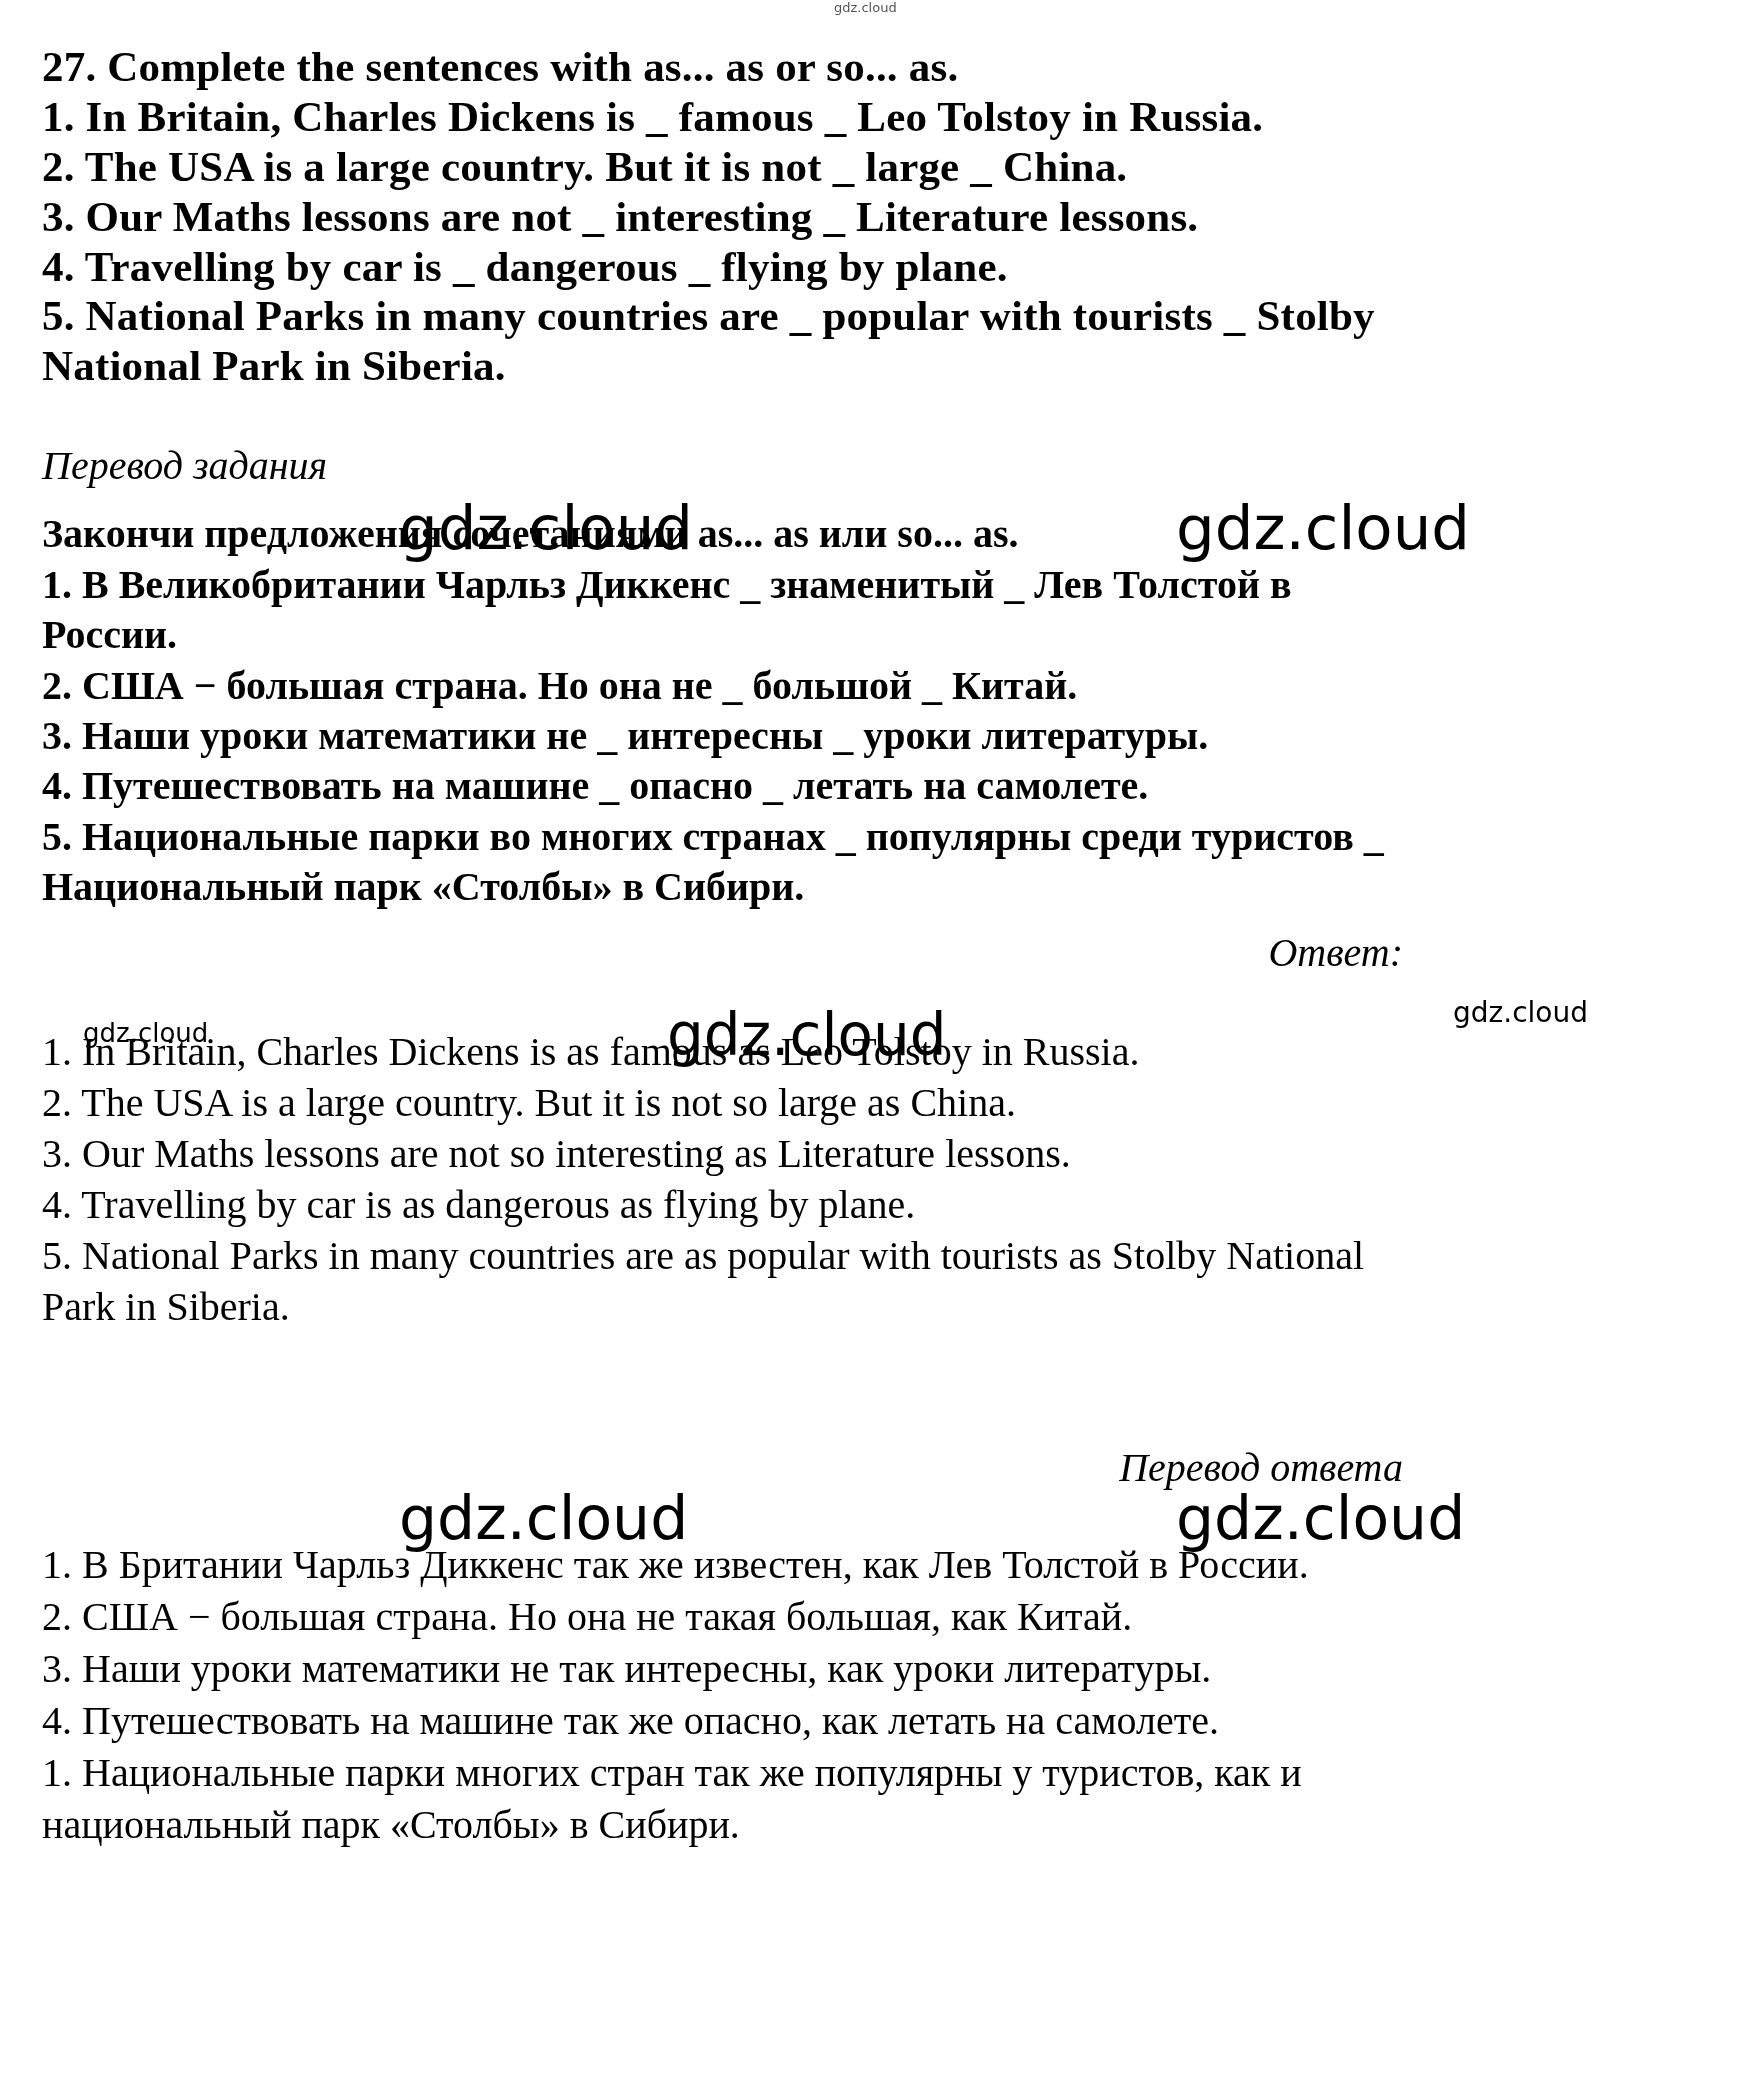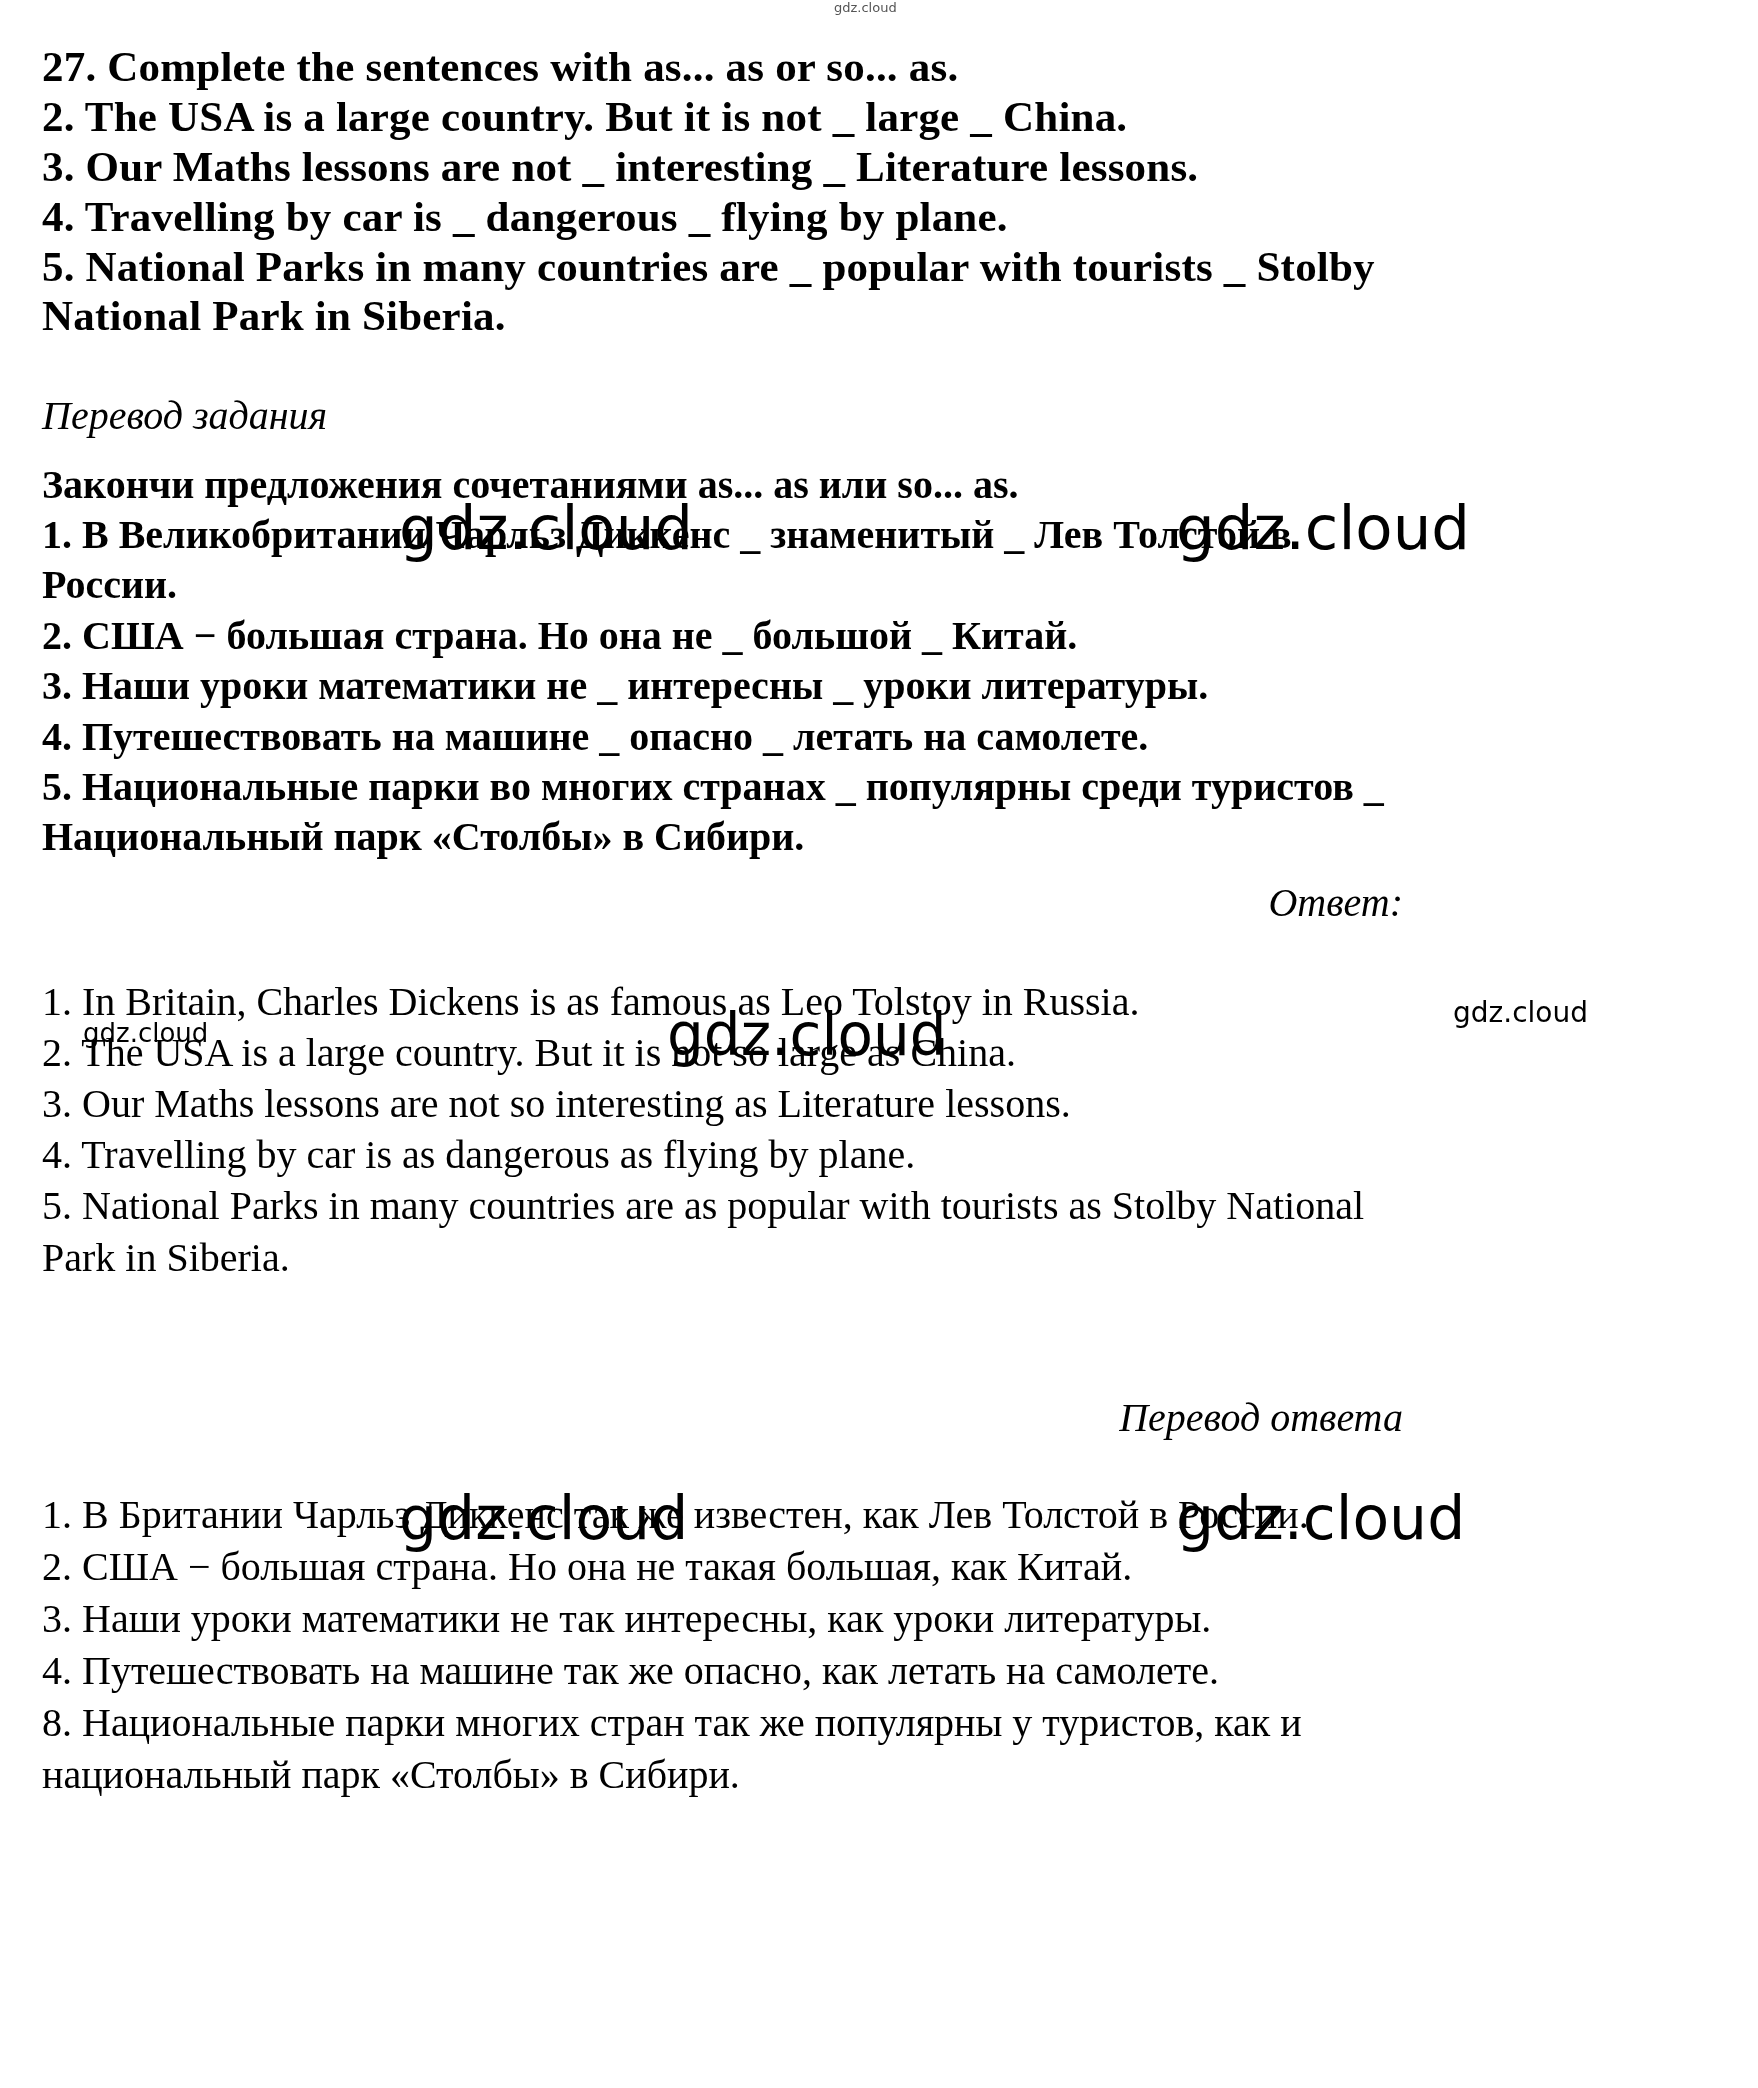--- a/index.html
+++ b/index.html
@@ -103,20 +103,21 @@
 <body>
 
 <div class="page">
 
   <span class="wm wm-top-tiny">gdz.cloud</span>
 
   <div class="content">
 
     <div class="task">
       <div class="line">27. Complete the sentences with as... as or so... as.</div>
+      <div class="line">1. In Britain, Charles Dickens is _ famous _ Leo Tolstoy in Russia.</div>
       <div class="line">2. The USA is a large country. But it is not _ large _ China.</div>
       <div class="line">3. Our Maths lessons are not _ interesting _ Literature lessons.</div>
       <div class="line">4. Travelling by car is _ dangerous _ flying by plane.</div>
       <div class="line">5. National Parks in many countries are _ popular with tourists _ Stolby</div>
       <div class="line">National Park in Siberia.</div>
     </div>
 
     <div class="section-head">Перевод задания</div>
 
     <div class="body-text">
@@ -142,21 +143,21 @@
 
     <div class="gap-c"></div>
 
     <div class="section-head tight">Перевод ответа</div>
 
     <div class="trans-answers">
       <div class="line">1. В Британии Чарльз Диккенс так же известен, как Лев Толстой в России.</div>
       <div class="line">2. США − большая страна. Но она не такая большая, как Китай.</div>
       <div class="line">3. Наши уроки математики не так интересны, как уроки литературы.</div>
       <div class="line">4. Путешествовать на машине так же опасно, как летать на самолете.</div>
-      <div class="line">8. Национальные парки многих стран так же популярны у туристов, как и</div>
+      <div class="line">1. Национальные парки многих стран так же популярны у туристов, как и</div>
       <div class="line">национальный парк «Столбы» в Сибири.</div>
     </div>
 
   </div>
 
   <span class="wm wm-1">gdz.cloud</span>
   <span class="wm wm-2">gdz.cloud</span>
   <span class="wm wm-3">gdz.cloud</span>
   <span class="wm wm-4">gdz.cloud</span>
   <span class="wm wm-5">gdz.cloud</span>

